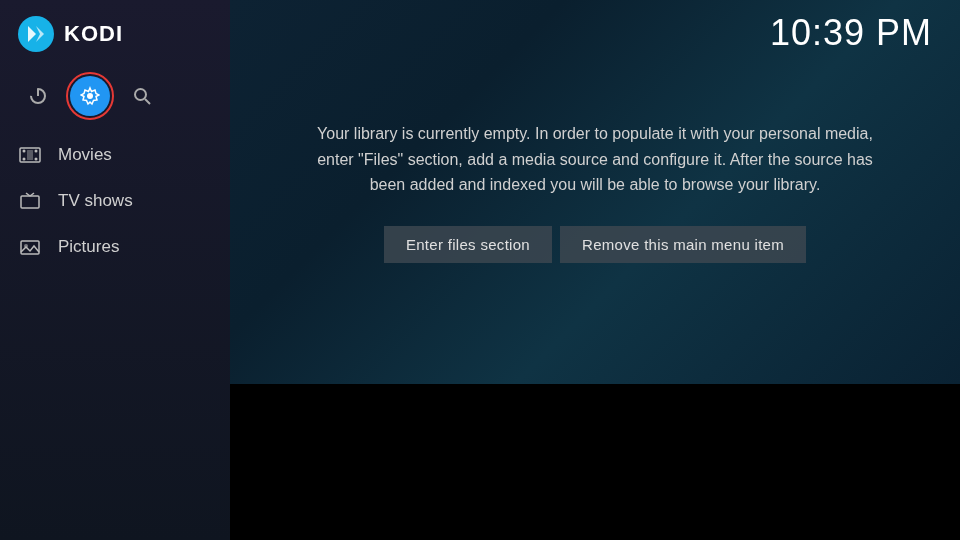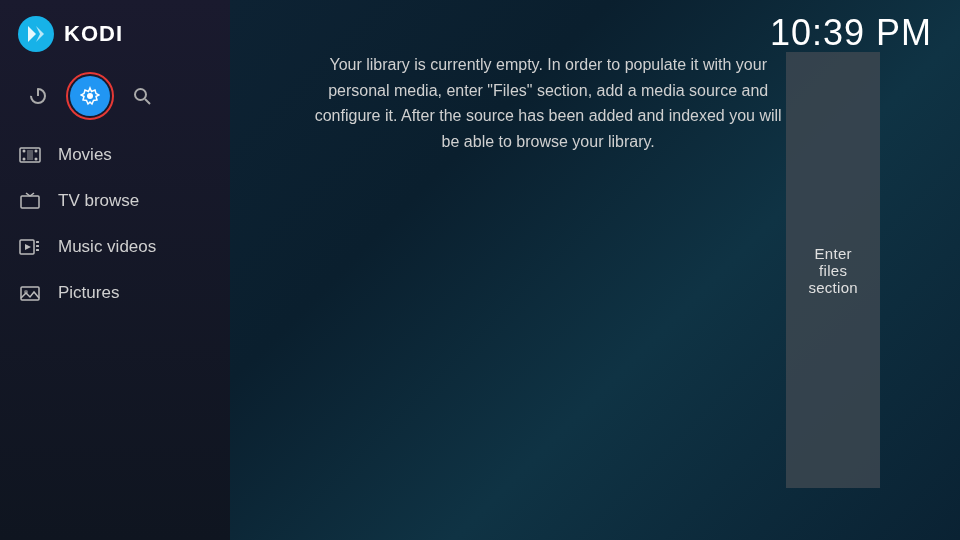--- a/index.html
+++ b/index.html
@@ -102,21 +102,21 @@
     }
 
     .nav-item .nav-label {
       font-size: 17px;
       color: #d0d0d0;
     }
 
     
     .main-content {
       flex: 1;
-      height: 540px;
+      height: 384px;
       background: linear-gradient(135deg, #0d2233 0%, #0a1f2e 30%, #0f3344 60%, #0a2233 100%);
       display: flex;
       flex-direction: column;
       position: relative;
     }
 
     
     .clock {
       position: absolute;
       top: 12px;
@@ -124,21 +124,22 @@
       color: #ffffff;
       font-size: 36px;
       font-weight: 300;
       letter-spacing: 1px;
     }
 
     
     .center-content {
       flex: 1;
       display: flex;
-      flex-direction: row;
+      flex-direction: column;
+      align-items: center;
       justify-content: center;
       padding: 52px 80px;
       text-align: center;
     }
 
     .library-message {
       color: #d0d0d0;
       font-size: 16px;
       line-height: 1.6;
       max-width: 620px;
@@ -222,36 +223,24 @@
     </div>
 
     <div class="nav-item">
       <div class="nav-icon">
         <svg width="22" height="18" viewBox="0 0 22 18">
             <rect x="2" y="4" width="18" height="12" rx="1" fill="none" stroke="#bbb" stroke-width="1.5"></rect>
             <line x1="7" y1="1" x2="11" y2="4" stroke="#bbb" stroke-width="1.5"></line>
             <line x1="15" y1="1" x2="11" y2="4" stroke="#bbb" stroke-width="1.5"></line>
           </svg>
       </div>
-      <span class="nav-label">TV browse</span>
-    </div>
-
-
-    <div class="nav-item">
-      <div class="nav-icon">
-        <svg width="22" height="18" viewBox="0 0 22 18">
-            <rect x="1" y="2" width="14" height="14" rx="1" fill="none" stroke="#bbb" stroke-width="1.5"></rect>
-            <polygon points="6,6 6,12 12,9" fill="#bbb"></polygon>
-            <rect x="17" y="3" width="3" height="2" rx="0.5" fill="#bbb"></rect>
-            <rect x="17" y="7" width="3" height="2" rx="0.5" fill="#bbb"></rect>
-            <rect x="17" y="11" width="3" height="2" rx="0.5" fill="#bbb"></rect>
-          </svg>
-      </div>
-      <span class="nav-label">Music videos</span>
-    </div>
+      <span class="nav-label">TV shows</span>
+    </div>
+
+
 
 
 
 
 
     <div class="nav-item">
       <div class="nav-icon">
         <svg width="22" height="18" viewBox="0 0 22 18">
             <rect x="2" y="3" width="18" height="13" rx="1" fill="none" stroke="#bbb" stroke-width="1.5"></rect>
             <circle cx="7" cy="8" r="2" fill="#bbb" opacity="0.6"></circle>
@@ -264,15 +253,16 @@
   </div>
 </div>
 
 <div class="main-content">
   <div class="clock">10:39 PM</div>
 
   <div class="center-content">
     <p class="library-message">Your library is currently empty. In order to populate it with your personal media, enter "Files" section, add a media source and configure it. After the source has been added and indexed you will be able to browse your library.</p>
     <div class="action-buttons">
       <button class="action-btn">Enter files section</button>
+      <button class="action-btn">Remove this main menu item</button>
     </div>
   </div>
 </div>
 
 </body></html>

